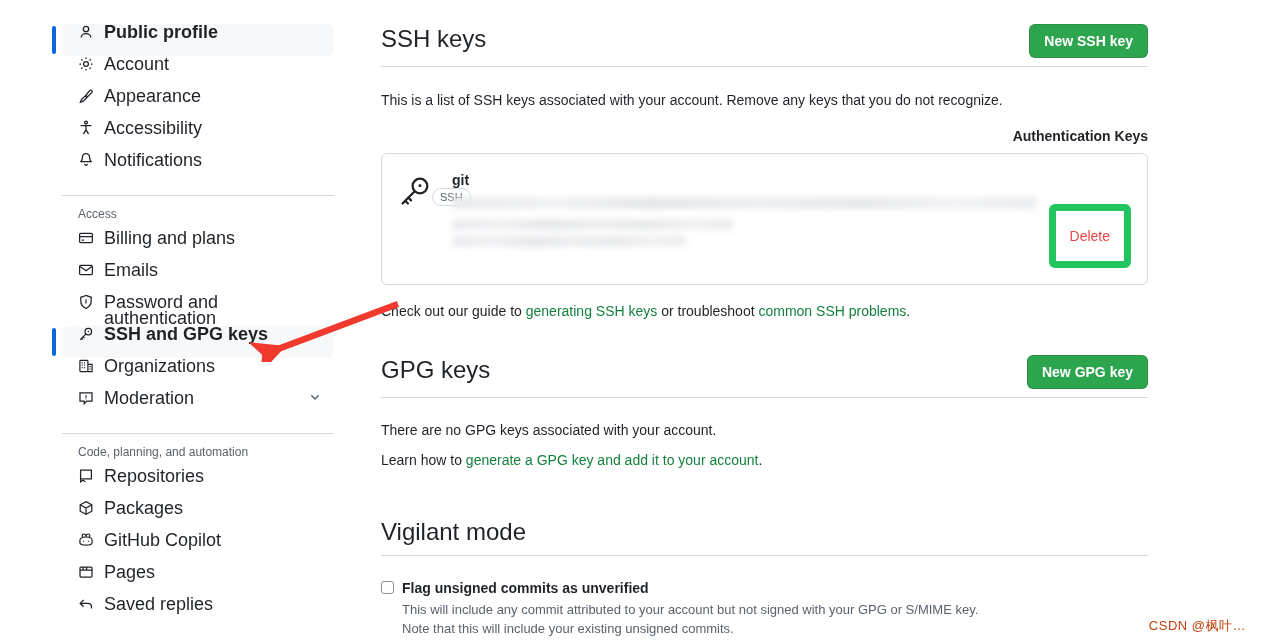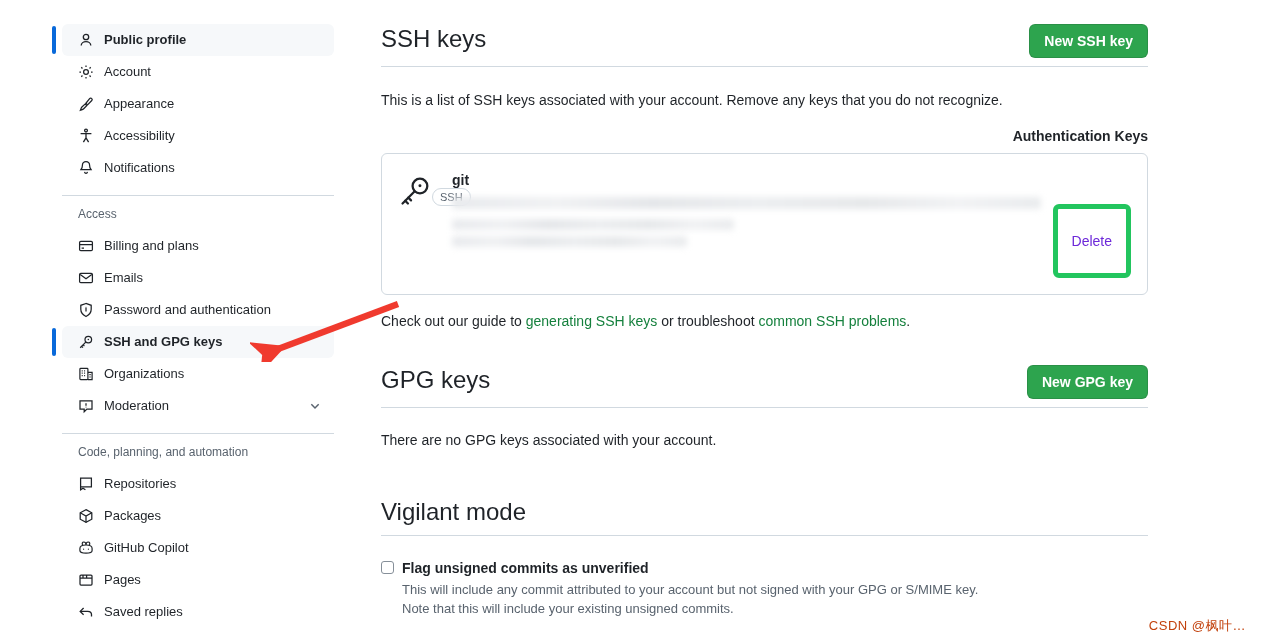--- a/index.html
+++ b/index.html
@@ -13,25 +13,25 @@
   .page { position: relative; width: 1262px; height: 644px; }
 
   
   .sidebar {
     position: absolute; left: 62px; top: 24px;
     width: 272px;
   }
   .nav-group { padding: 0; }
   .nav-item {
     position: relative;
-    display: flex; align-items: center;
+    display: flex; 
     height: 32px;
     padding-left: 16px;
     border-radius: 6px;
-    font-size: 13px;
+    font-size: 18px;
     color: #1f2328;
     cursor: pointer;
     margin-bottom: 0px;
   }
   .nav-item .ico {
     width: 16px; height: 16px;
     margin-right: 10px;
     display: inline-flex; align-items: center; justify-content: center;
     color: #1f2328;
     flex: 0 0 16px;
@@ -88,25 +88,25 @@
     border-radius: 6px;
     font-size: 14px; font-weight: 600;
     padding: 6px 14px;
     line-height: 20px;
     cursor: pointer;
     white-space: nowrap;
     font-family: "Liberation Sans", sans-serif;
   }
   .btn-danger-outline {
     background: #ffffff;
-    color: #6d28d9;
-    border: 5px solid #22c55e;
+    color: #ef4444;
+    border: 7px solid #22c55e;
     border-radius: 6px;
     font-size: 14px; font-weight: 500;
-    padding: 22px 14px;
+    padding: 15px 14px;
     line-height: 20px;
     cursor: pointer;
     font-family: "Liberation Sans", sans-serif;
   }
   .body-text {
     font-size: 14px; line-height: 21px; color: #1f2328;
   }
   a.link { color: #15803d; text-decoration: none; cursor: pointer; }
   .sub-head {
     font-size: 14px; font-weight: 600; color: #1f2328; text-align: right;
@@ -415,20 +415,23 @@
 
     <section style="margin-top:33px;">
       <div class="section-head">
         <h2 class="section-title">GPG keys</h2>
         <button class="btn-primary">New GPG key</button>
       </div>
       <div class="hr"></div>
 
       <p class="body-text" style="margin-top:22px;">There are no GPG keys associated with your account.</p>
 
+      <p class="body-text" style="margin-top:9px;">
+        <span>Learn how to </span><a class="link">generate a GPG key and add it to your account</a><span>.</span>
+      </p>
     </section>
 
     <section style="margin-top:46px;">
       <div class="section-head">
         <h2 class="section-title">Vigilant mode</h2>
       </div>
       <div class="hr"></div>
 
       <div class="check-row" style="margin-top:22px;">
         <span class="checkbox"></span>

